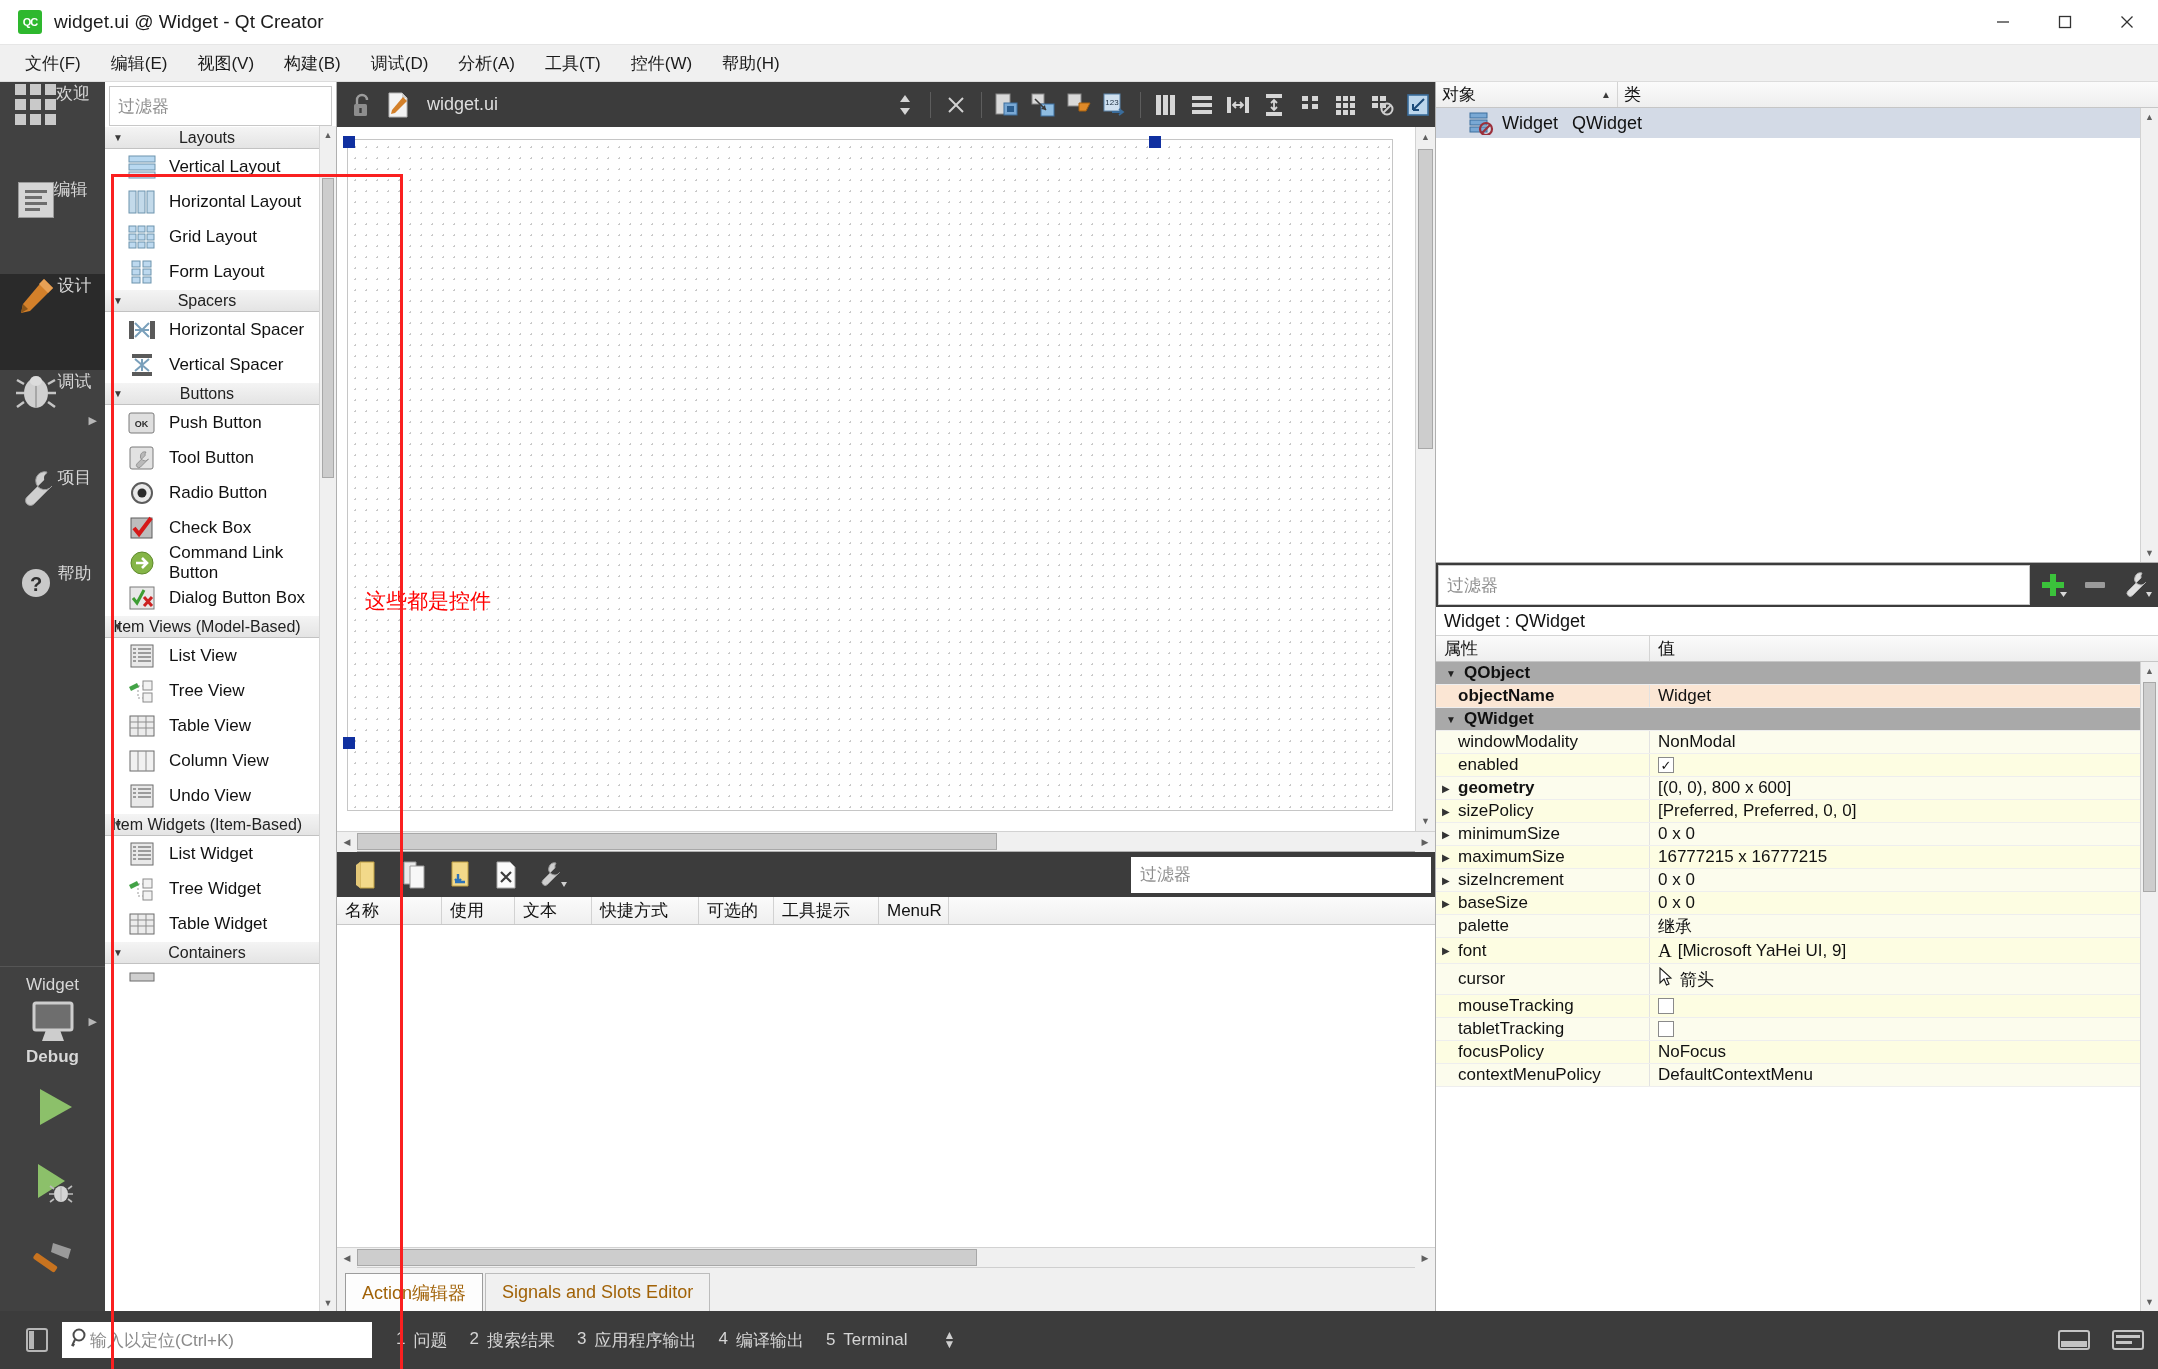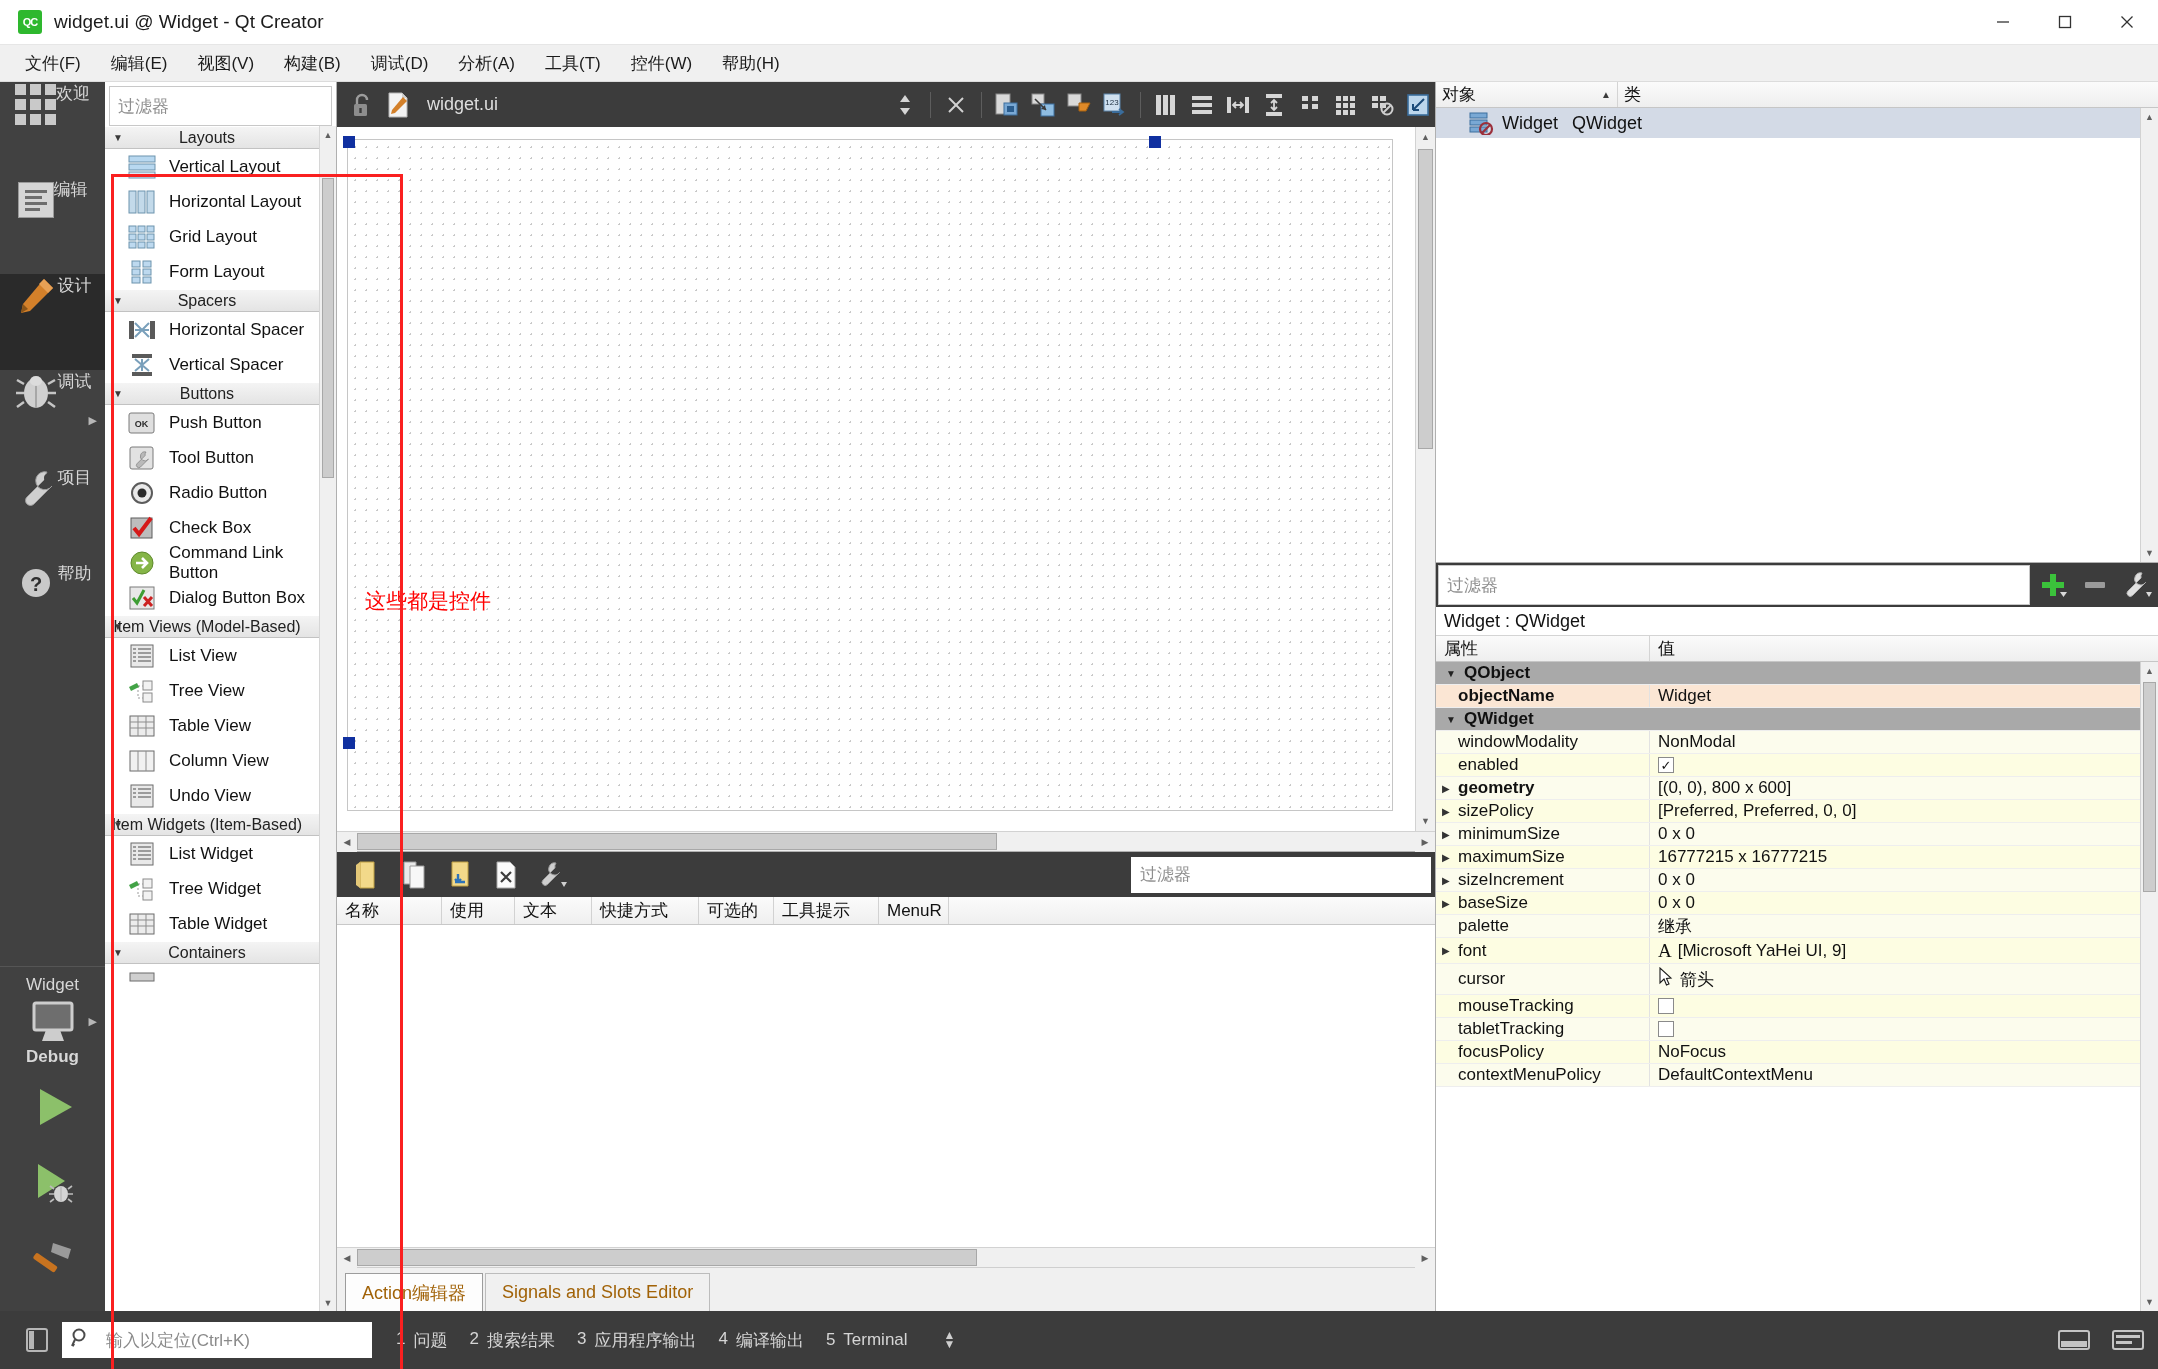--- a/index.html
+++ b/index.html
@@ -165,21 +165,21 @@
   .pe-row .gtri{position:absolute;left:10px;font-size:10px;color:#222;}
   .pe-row.bold .k{font-weight:bold;}
   .pe-chk{width:16px;height:16px;border:1px solid #8a8a8a;background:#fff;
     display:flex;align-items:center;justify-content:center;font-size:13px;color:#111;}
 
   
   .statusbar{height:58px;background:#3c3c3c;display:flex;align-items:center;
     flex:0 0 58px;padding:0 10px;}
   .sb-sq{width:26px;height:26px;margin:0 12px 0 14px;display:flex;align-items:center;justify-content:center;}
   .sb-locator{width:310px;height:36px;background:#fff;display:flex;align-items:center;
-    padding:0 8px;gap:16px;}
+    padding:0 8px;gap:0;}
   .sb-loc-text{font-size:17px;color:#8a8a8a;}
   .sb-outputs{display:flex;align-items:center;margin-left:24px;gap:22px;}
   .sb-out{font-size:17px;color:#d5d5d5;display:flex;gap:8px;}
   .sb-out .n{color:#d5d5d5;}
   .sb-right{margin-left:auto;display:flex;align-items:center;gap:14px;}
   .sb-ico{width:40px;height:30px;display:flex;align-items:center;justify-content:center;}
   .updown{display:flex;flex-direction:column;align-items:center;line-height:9px;
     font-size:12px;color:#cfcfcf;margin-left:14px;}
 </style>
 </head>

